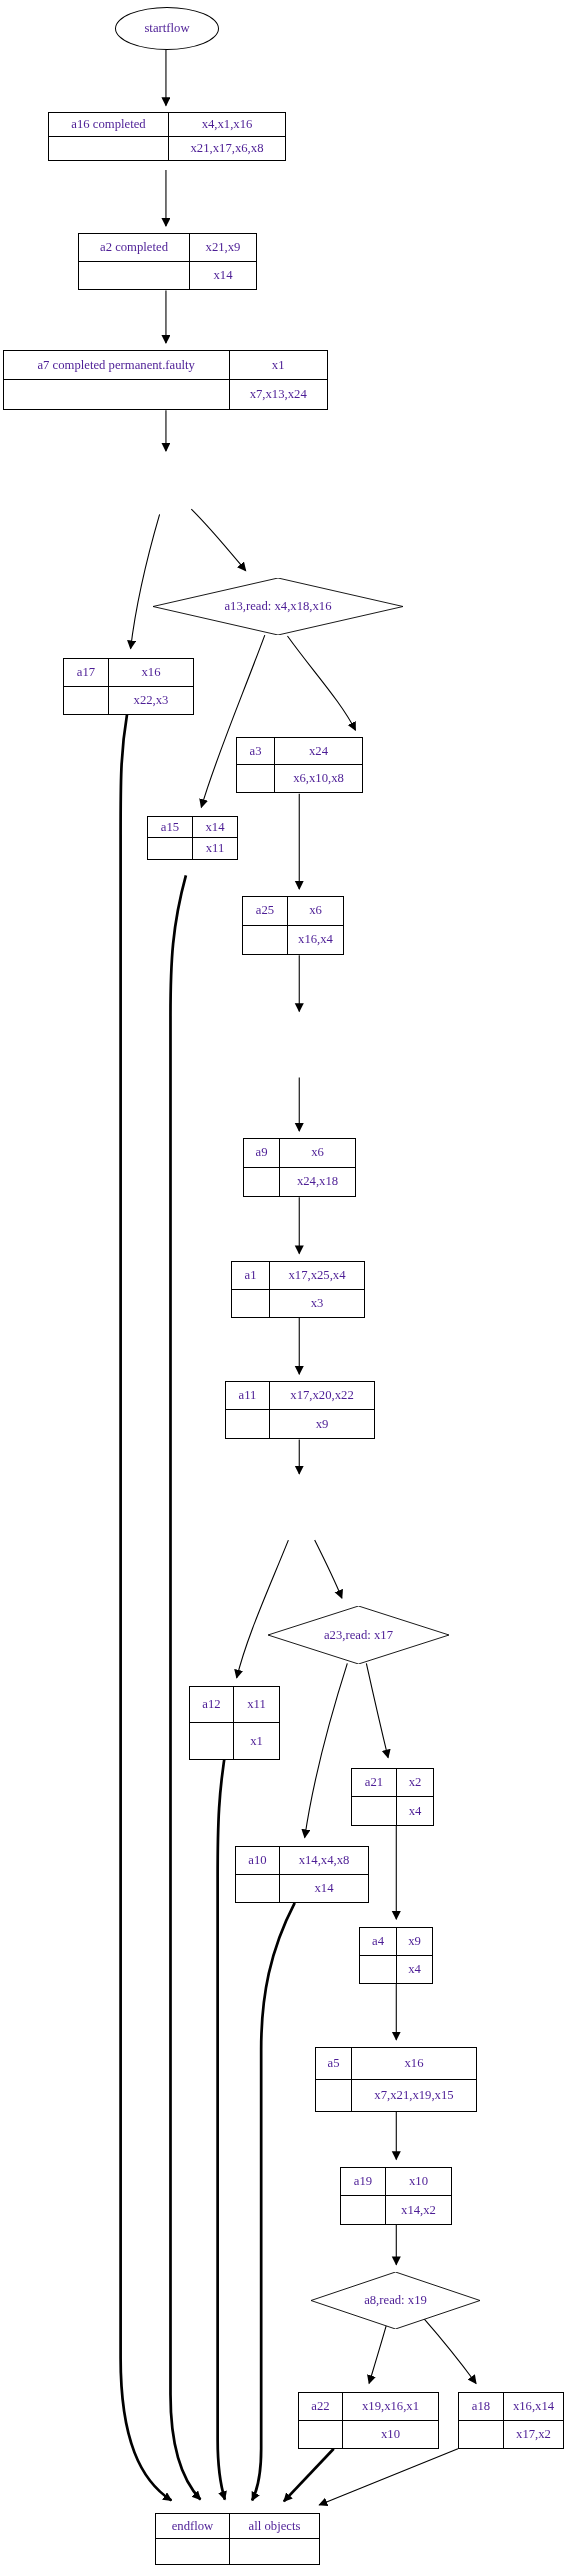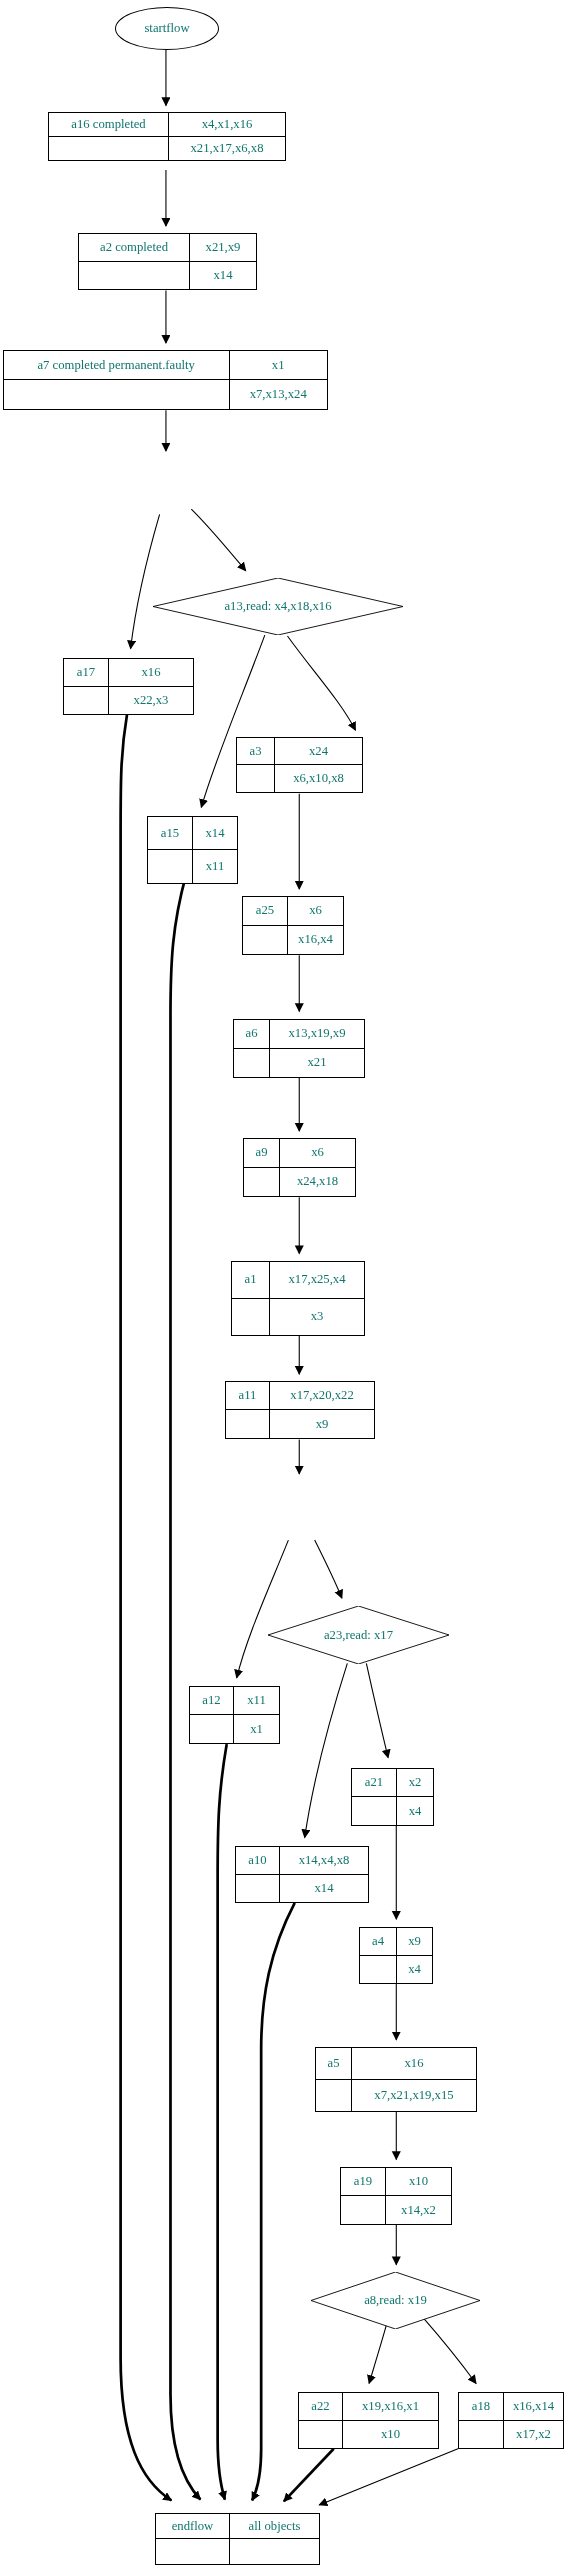--- a/index.html
+++ b/index.html
@@ -1,17 +1,17 @@
 <!DOCTYPE html>
 <html style="font-size:14.5px"><head>
 <meta charset="utf-8">
 <style>
   html,body{margin:0;padding:0;background:#fff}
   .canvas{position:relative;width:584px;height:2576px;background:#ffffff;
-          font-family:"Liberation Serif", "DejaVu Serif", serif;font-size:12.7px;color:#0f766e;overflow:hidden}
+          font-family:"Liberation Serif", "DejaVu Serif", serif;font-size:12.7px;color:#4c1d95;overflow:hidden}
   svg.edges{position:absolute;left:0;top:0;width:584px;height:2576px}
   path.e{fill:none;stroke:#000;stroke-width:1.2px;marker-end:url(#arrow)}
   path.e.bold{stroke-width:3px}
   .record{position:absolute;display:grid;grid-template-rows:1fr 1fr;border:0.9px solid #000;
           background:#fff;box-sizing:border-box}
   .record .cell{display:flex;align-items:center;justify-content:center;white-space:nowrap;overflow:hidden}
   .record .c1{border-right:0.9px solid #000}
   .record .r1{border-bottom:0.9px solid #000}
   .ellipse{position:absolute;border:0.9px solid #000;border-radius:50%;background:#fff;
            display:flex;align-items:center;justify-content:center}
@@ -96,63 +96,57 @@
     <div class="cell">x22,x3</div>
   </div>
 
   <div class="record" style="left:236px;top:737px;width:127px;height:56px;grid-template-columns:38px 1fr">
     <div class="cell c1 r1">a3</div>
     <div class="cell r1">x24</div>
     <div class="cell c1"></div>
     <div class="cell">x6,x10,x8</div>
   </div>
 
-  <div class="record" style="left:147px;top:816px;width:91px;height:68px;grid-template-columns:45px 1fr">
+  <div class="record" style="left:147px;top:816px;width:91px;height:44px;grid-template-columns:45px 1fr">
     <div class="cell c1 r1">a15</div>
     <div class="cell r1">x14</div>
     <div class="cell c1"></div>
     <div class="cell">x11</div>
   </div>
 
   <div class="record" style="left:242px;top:896px;width:102px;height:59px;grid-template-columns:45px 1fr">
     <div class="cell c1 r1">a25</div>
     <div class="cell r1">x6</div>
     <div class="cell c1"></div>
     <div class="cell">x16,x4</div>
   </div>
 
-  <div class="record" style="left:233px;top:1019px;width:132px;height:59px;grid-template-columns:36px 1fr">
-    <div class="cell c1 r1">a6</div>
-    <div class="cell r1">x13,x19,x9</div>
-    <div class="cell c1"></div>
-    <div class="cell">x21</div>
-  </div>
 
   <div class="record" style="left:243px;top:1138px;width:113px;height:59px;grid-template-columns:36px 1fr">
     <div class="cell c1 r1">a9</div>
     <div class="cell r1">x6</div>
     <div class="cell c1"></div>
     <div class="cell">x24,x18</div>
   </div>
 
-  <div class="record" style="left:231px;top:1261px;width:134px;height:75px;grid-template-columns:38px 1fr">
+  <div class="record" style="left:231px;top:1261px;width:134px;height:57px;grid-template-columns:38px 1fr">
     <div class="cell c1 r1">a1</div>
     <div class="cell r1">x17,x25,x4</div>
     <div class="cell c1"></div>
     <div class="cell">x3</div>
   </div>
 
   <div class="record" style="left:225px;top:1381px;width:150px;height:58px;grid-template-columns:44px 1fr">
     <div class="cell c1 r1">a11</div>
     <div class="cell r1">x17,x20,x22</div>
     <div class="cell c1"></div>
     <div class="cell">x9</div>
   </div>
 
-  <div class="record" style="left:189px;top:1686px;width:91px;height:58px;grid-template-columns:44px 1fr">
+  <div class="record" style="left:189px;top:1686px;width:91px;height:74px;grid-template-columns:44px 1fr">
     <div class="cell c1 r1">a12</div>
     <div class="cell r1">x11</div>
     <div class="cell c1"></div>
     <div class="cell">x1</div>
   </div>
 
   <div class="record" style="left:351px;top:1768px;width:83px;height:58px;grid-template-columns:45px 1fr">
     <div class="cell c1 r1">a21</div>
     <div class="cell r1">x2</div>
     <div class="cell c1"></div>

